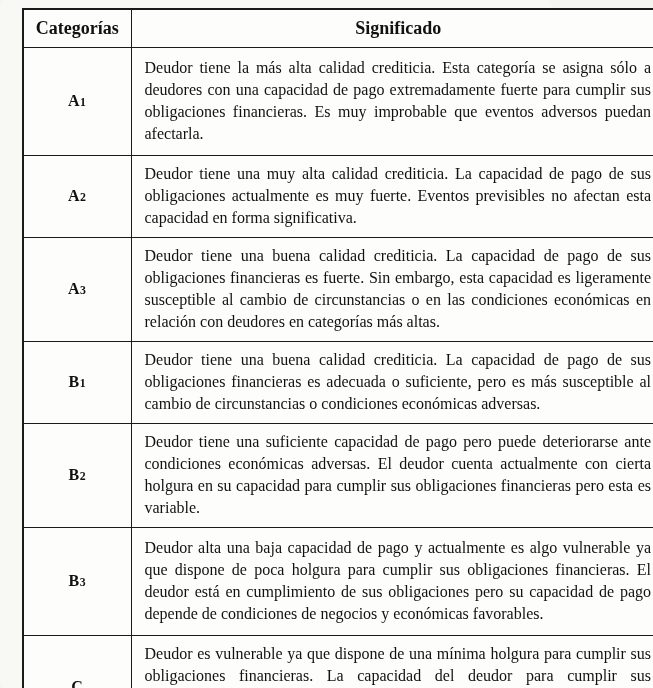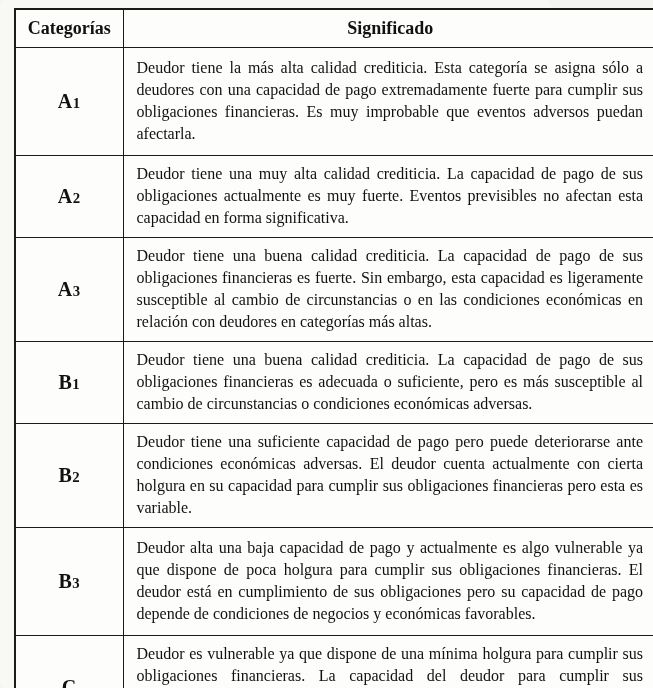--- a/index.html
+++ b/index.html
@@ -6,21 +6,21 @@
     margin: 0;
     padding: 0;
     background: #f4f4f1;
     font-family: "Liberation Serif", "DejaVu Serif", serif;
     color: #111111;
   }
   .page {
     width: 551px;
     height: 688px;
     box-sizing: border-box;
-    padding: 8px 5px 6px 14px;
+    padding: 8px 5px 6px 22px;
     background: #f8f8f5;
     border-radius: 6px;
   }
   table.ratings-table {
     border-collapse: collapse;
     width: 643px;
     table-layout: fixed;
     background: #fdfdfb;
   }
   table.ratings-table th,
@@ -39,21 +39,21 @@
   th.header-cell {
     font-weight: bold;
     font-size: 18px;
     text-align: center;
     padding: 4px 6px;
   }
 
   td.cat-cell {
     text-align: center;
     font-weight: bold;
-    font-size: 20px;
+    font-size: 16px;
     letter-spacing: 0.5px;
   }
   td.cat-cell .digit {
     font-size: 0.74em;
     font-weight: bold;
   }
 
   td.meaning-cell {
     vertical-align: top;
     font-size: 16px;

